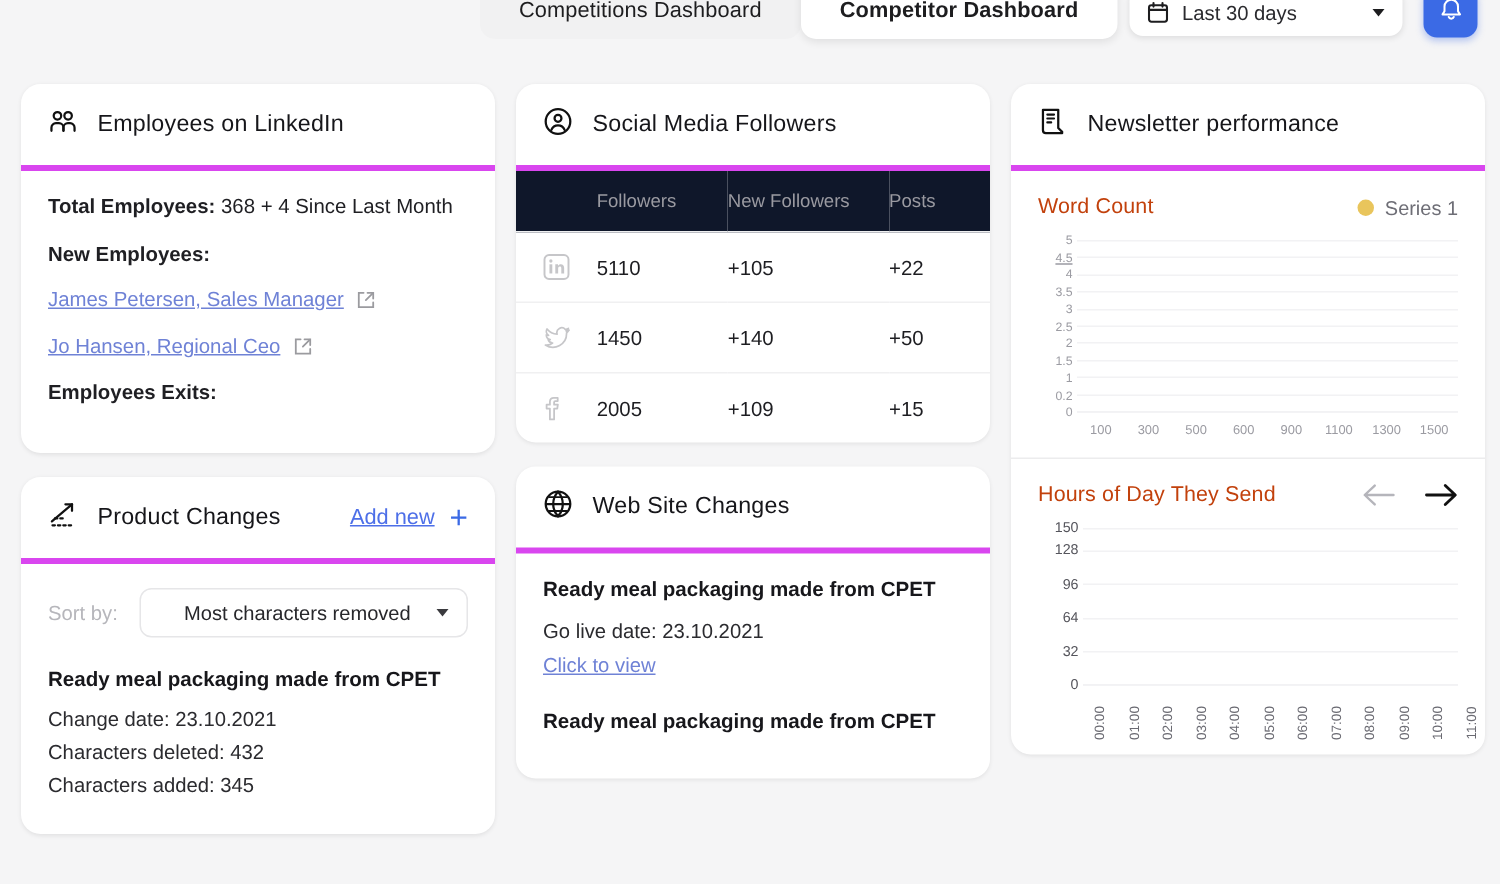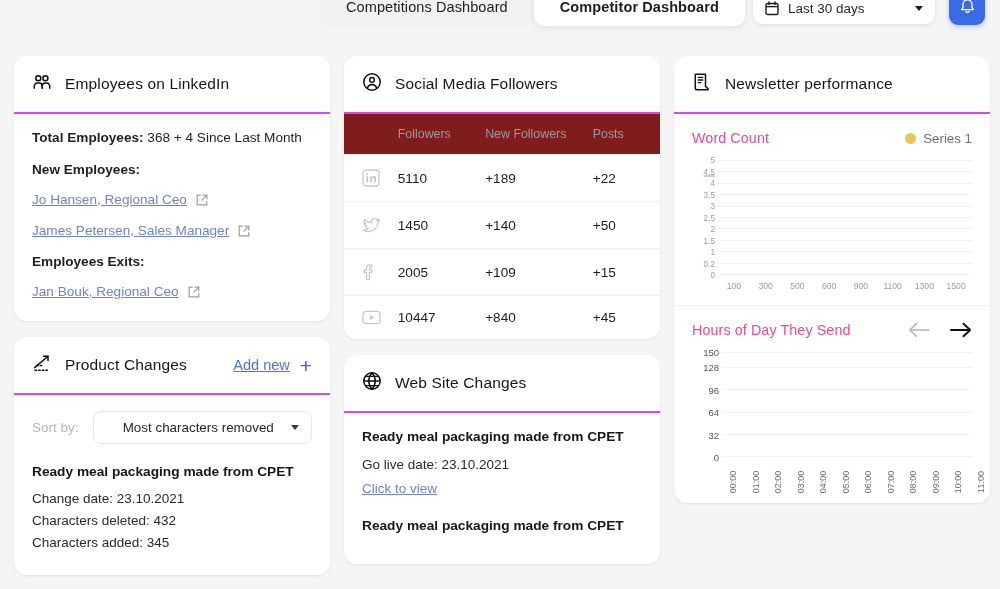--- a/index.html
+++ b/index.html
@@ -48,21 +48,21 @@
   .col-1 { left: 14px; }
   .col-2 { left: 344px; }
   .col-3 { left: 674px; }
 
   .card {
     background: #fff; border-radius: 13px; box-shadow: 0 1px 3px rgba(0,0,0,.08);
     overflow: hidden; margin-bottom: 16px;
   }
   .card-head {
     height: 58px; display: flex; align-items: center; gap: 13px; padding: 0 18px;
-    border-bottom: 2px solid #d946ef;
+    border-bottom: 4px solid #d946ef;
   }
   .card-title { font-size: 15.5px; color: #16161a; letter-spacing: .15px; }
   .head-right { margin-left: auto; display: flex; align-items: center; gap: 10px; }
   .addnew { font-size: 14.5px; color: #4d6fe8; text-decoration: underline; cursor: pointer; text-align: right; }
   .plus { font-size: 21px; color: #3b6ae5; line-height: 1; cursor: pointer; font-weight: 300; }
 
   .card-body { padding: 16px 18px 18px; }
 
   
   .emp-line { font-size: 13.6px; color: #1f1f23; margin-bottom: 17px; }
@@ -83,42 +83,42 @@
   .select .v { flex: 1; text-align: center; }
   .select .caret { border-top-color: #3a3a3e; }
 
   .chg-title { font-size: 13.7px; font-weight: 700; color: #17171b; margin-bottom: 12px; }
   .chg-meta { font-size: 13.5px; color: #2b2b2f; margin-bottom: 7px; }
 
   
   .tbl { width: 100%; border-collapse: collapse; }
   .tbl thead th {
     font-size: 12.4px; font-weight: 400; color: #9a9aa1; text-align: left;
-    padding: 13px 0; background: #7f1d1d; border-bottom: 1px solid #eff0f1;
+    padding: 13px 0; background: #0f172a; border-bottom: 1px solid #eff0f1;
   }
   .tbl tbody td {
     font-size: 13.6px; color: #1d1d21; padding: 14px 0; border-bottom: 1px solid #f0f0f1;
     vertical-align: middle;
   }
   .tbl tbody tr:last-child td { border-bottom: none; }
   .c-ico { width: 48px; padding-left: 18px !important; }
   .c-f   { width: 78px; }
   .c-nf  { width: 96px; }
   .c-p   { width: 60px; }
   .soc-ico { opacity: .34; display: flex; }
 
   
   .ws-title { font-size: 13.7px; font-weight: 700; color: #17171b; margin-bottom: 13px; }
   .ws-date { font-size: 13.5px; color: #2b2b2f; margin-bottom: 7px; }
   .ws-link { font-size: 13.5px; color: #6f82d6; text-decoration: underline; cursor: pointer; display: inline-block; margin-bottom: 22px; }
 
   
   .chart-block { padding: 16px 18px 10px; }
   .chart-head { display: flex; align-items: center; margin-bottom: 14px; }
-  .chart-name { font-size: 14.3px; color: #ec4899; letter-spacing: .1px; text-align: center; }
+  .chart-name { font-size: 14.3px; color: #c2410c; letter-spacing: .1px; text-align: center; }
   .legend { margin-left: auto; display: flex; align-items: center; gap: 7px; }
   .legend .dot { width: 11px; height: 11px; border-radius: 50%; }
   .legend .lt { font-size: 13.3px; color: #6e6e76; }
   .navarrows { margin-left: auto; display: flex; align-items: center; gap: 20px; }
   .arrow { cursor: pointer; display: flex; }
 
   .plot { position: relative; display: flex; }
   .yaxis { width: 26px; position: relative; }
   .ytick {
     position: absolute; right: 3px; font-size: 8.2px; color: #9b9ba2;
@@ -188,53 +188,43 @@
         <span class="card-title">Employees on LinkedIn</span>
       </div>
       <div class="card-body">
         <div class="emp-line">
           <b>Total Employees:</b>
           <span>368 + 4 Since Last Month</span>
         </div>
         <div class="emp-sub">New Employees:</div>
 
         <div class="emp-link-row">
+          <span class="emp-link">James Petersen, Sales Manager</span>
+          <span class="ext-ico">
+            <svg width="12" height="12" viewBox="0 0 12 12" fill="none">
+              <path d="M4.4 1.2H1.2v9.6h9.6V7.6" stroke="#4a4a52" stroke-width="1.2" stroke-linecap="round"></path>
+              <path d="M7 1.2h3.8V5" stroke="#4a4a52" stroke-width="1.2" stroke-linecap="round"></path>
+              <path d="M10.6 1.4 5.9 6.1" stroke="#4a4a52" stroke-width="1.2" stroke-linecap="round"></path>
+            </svg>
+          </span>
+        </div>
+
+        <div class="emp-link-row">
           <span class="emp-link">Jo Hansen, Regional Ceo</span>
           <span class="ext-ico">
             <svg width="12" height="12" viewBox="0 0 12 12" fill="none">
               <path d="M4.4 1.2H1.2v9.6h9.6V7.6" stroke="#4a4a52" stroke-width="1.2" stroke-linecap="round"></path>
               <path d="M7 1.2h3.8V5" stroke="#4a4a52" stroke-width="1.2" stroke-linecap="round"></path>
               <path d="M10.6 1.4 5.9 6.1" stroke="#4a4a52" stroke-width="1.2" stroke-linecap="round"></path>
             </svg>
           </span>
         </div>
 
-        <div class="emp-link-row">
-          <span class="emp-link">James Petersen, Sales Manager</span>
-          <span class="ext-ico">
-            <svg width="12" height="12" viewBox="0 0 12 12" fill="none">
-              <path d="M4.4 1.2H1.2v9.6h9.6V7.6" stroke="#4a4a52" stroke-width="1.2" stroke-linecap="round"></path>
-              <path d="M7 1.2h3.8V5" stroke="#4a4a52" stroke-width="1.2" stroke-linecap="round"></path>
-              <path d="M10.6 1.4 5.9 6.1" stroke="#4a4a52" stroke-width="1.2" stroke-linecap="round"></path>
-            </svg>
-          </span>
-        </div>
-
         <div class="emp-sub">Employees Exits:</div>
 
-        <div class="emp-link-row" style="margin-bottom:4px">
-          <span class="emp-link">Jan Bouk, Regional Ceo</span>
-          <span class="ext-ico">
-            <svg width="12" height="12" viewBox="0 0 12 12" fill="none">
-              <path d="M4.4 1.2H1.2v9.6h9.6V7.6" stroke="#4a4a52" stroke-width="1.2" stroke-linecap="round"></path>
-              <path d="M7 1.2h3.8V5" stroke="#4a4a52" stroke-width="1.2" stroke-linecap="round"></path>
-              <path d="M10.6 1.4 5.9 6.1" stroke="#4a4a52" stroke-width="1.2" stroke-linecap="round"></path>
-            </svg>
-          </span>
-        </div>
       </div>
     </div>
 
     <div class="card">
       <div class="card-head">
         <span>
           <svg width="20" height="20" viewBox="0 0 20 20" fill="none">
             <path d="M2.6 14.6 16 3.2" stroke="#111" stroke-width="1.5" stroke-linecap="round"></path>
             <path d="M11.6 3.2H16v4.3" stroke="#111" stroke-width="1.5" stroke-linecap="round" stroke-linejoin="round"></path>
             <path d="M3 17.2h1.6M6.6 17.2h1.6M10.2 17.2h1.6M13.8 17.2h1.6" stroke="#111" stroke-width="1.5" stroke-linecap="round"></path>
@@ -294,21 +284,21 @@
               <span class="soc-ico">
                 <svg width="18" height="18" viewBox="0 0 18 18" fill="none">
                   <rect x="1" y="1" width="16" height="16" rx="3" stroke="#5a5a62" stroke-width="1.3"></rect>
                   <rect x="4.3" y="7.2" width="1.9" height="6.1" fill="#5a5a62"></rect>
                   <circle cx="5.25" cy="5" r="1.1" fill="#5a5a62"></circle>
                   <path d="M8.2 13.3V7.2h1.8v.9c.4-.6 1-1 1.9-1 1.4 0 2.2.9 2.2 2.5v3.7h-1.9V10c0-.9-.3-1.3-1-1.3s-1.1.5-1.1 1.4v3.2H8.2Z" fill="#5a5a62"></path>
                 </svg>
               </span>
             </td>
             <td class="c-f">5110</td>
-            <td class="c-nf">+189</td>
+            <td class="c-nf">+105</td>
             <td class="c-p">+22</td>
           </tr>
           <tr>
             <td class="c-ico">
               <span class="soc-ico">
                 <svg width="19" height="18" viewBox="0 0 19 18" fill="none">
                   <path d="M17.4 4.1c-.6.3-1.2.5-1.9.6a3.2 3.2 0 0 0 1.4-1.8c-.6.4-1.3.6-2 .8a3.2 3.2 0 0 0-5.5 3A9.2 9.2 0 0 1 2.7 3.3a3.2 3.2 0 0 0 1 4.3c-.5 0-1-.2-1.5-.4 0 1.6 1.1 2.9 2.6 3.2-.4.1-.9.1-1.4 0a3.2 3.2 0 0 0 3 2.3 6.5 6.5 0 0 1-4.8 1.3 9.1 9.1 0 0 0 14.1-8c.6-.5 1.2-1.1 1.7-1.9Z" stroke="#5a5a62" stroke-width="1.15" stroke-linejoin="round"></path>
                 </svg>
               </span>
             </td>
@@ -321,33 +311,20 @@
               <span class="soc-ico">
                 <svg width="12" height="18" viewBox="0 0 12 18" fill="none">
                   <path d="M8.8 2.2H7.2c-1.7 0-2.6 1-2.6 2.7v1.9H2.4v2.6h2.2v7.2h2.8V9.4h2.1l.4-2.6H7.4V5.2c0-.5.2-.8.8-.8h1.6V2.2h-1Z" stroke="#5a5a62" stroke-width="1.2" stroke-linejoin="round"></path>
                 </svg>
               </span>
             </td>
             <td class="c-f">2005</td>
             <td class="c-nf">+109</td>
             <td class="c-p">+15</td>
           </tr>
-          <tr>
-            <td class="c-ico">
-              <span class="soc-ico">
-                <svg width="19" height="15" viewBox="0 0 19 15" fill="none">
-                  <rect x="1" y="1.3" width="17" height="12.4" rx="3.2" stroke="#5a5a62" stroke-width="1.3"></rect>
-                  <path d="M7.8 4.9v5.2l4.5-2.6-4.5-2.6Z" fill="#5a5a62"></path>
-                </svg>
-              </span>
-            </td>
-            <td class="c-f">10447</td>
-            <td class="c-nf">+840</td>
-            <td class="c-p">+45</td>
-          </tr>
         </tbody>
       </table>
     </div>
 
     <div class="card">
       <div class="card-head">
         <span>
           <svg width="20" height="20" viewBox="0 0 20 20" fill="none">
             <circle cx="10" cy="10" r="8.2" stroke="#111" stroke-width="1.5"></circle>
             <path d="M1.8 10h16.4M10 1.8c2.1 2.3 3.2 5.1 3.2 8.2s-1.1 5.9-3.2 8.2c-2.1-2.3-3.2-5.1-3.2-8.2S7.9 4.1 10 1.8Z" stroke="#111" stroke-width="1.5"></path>

